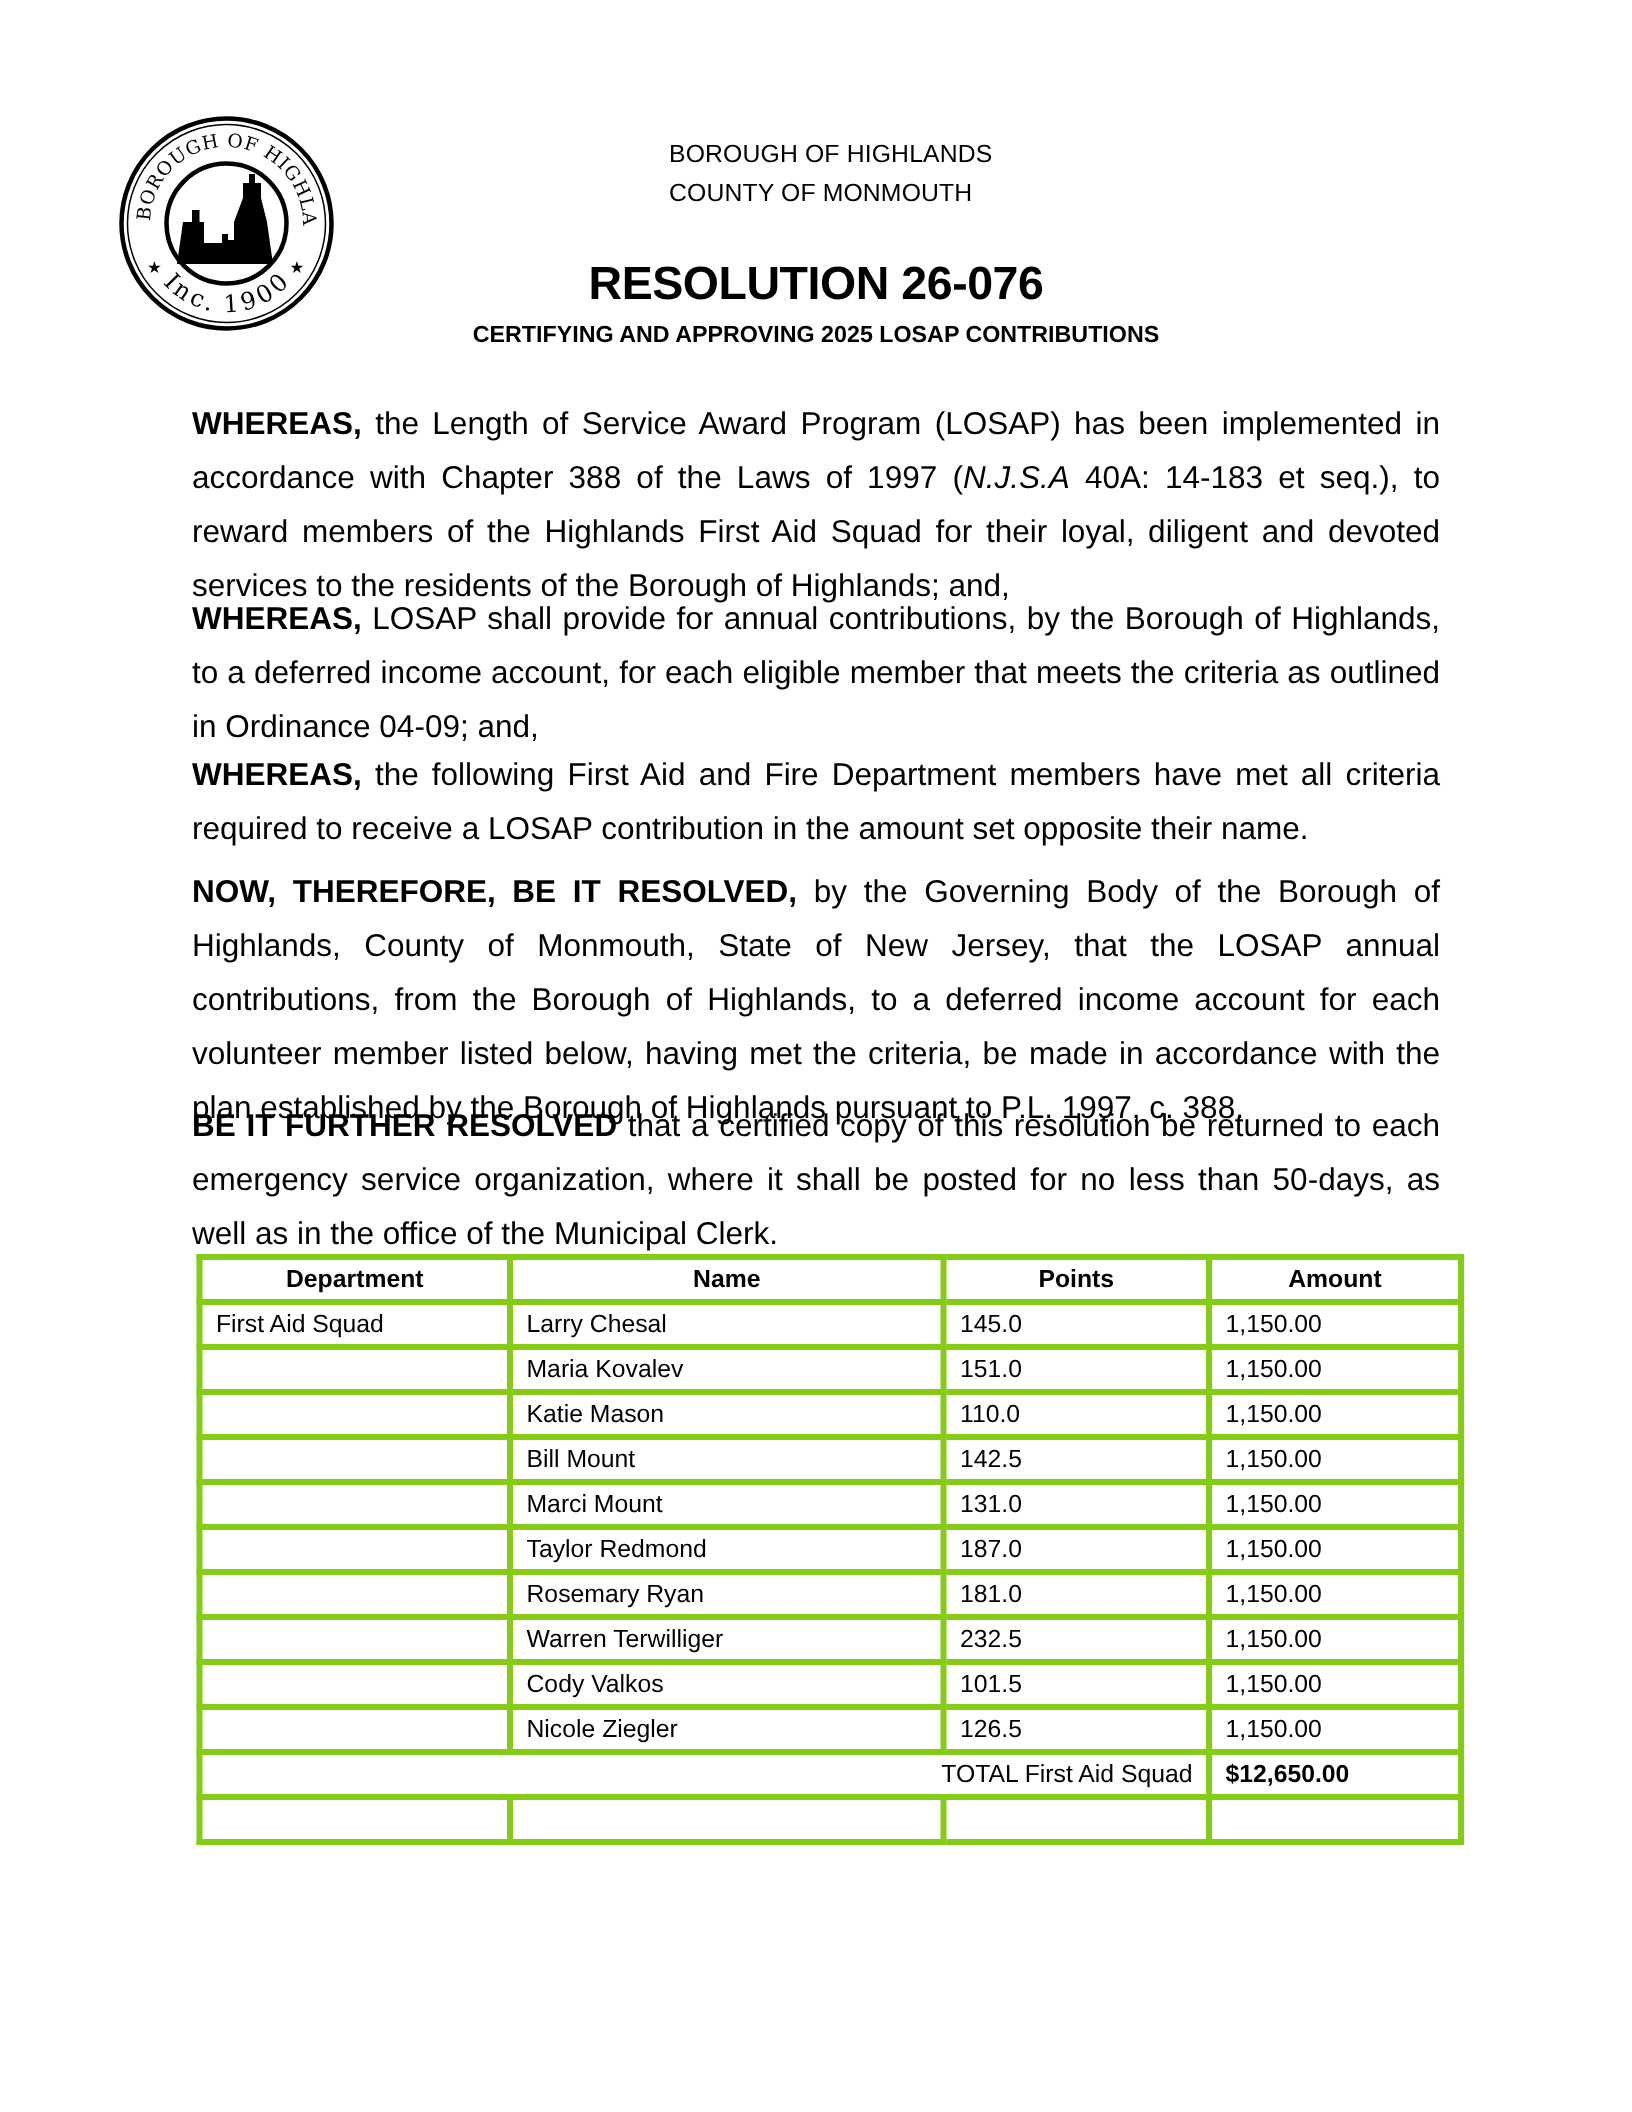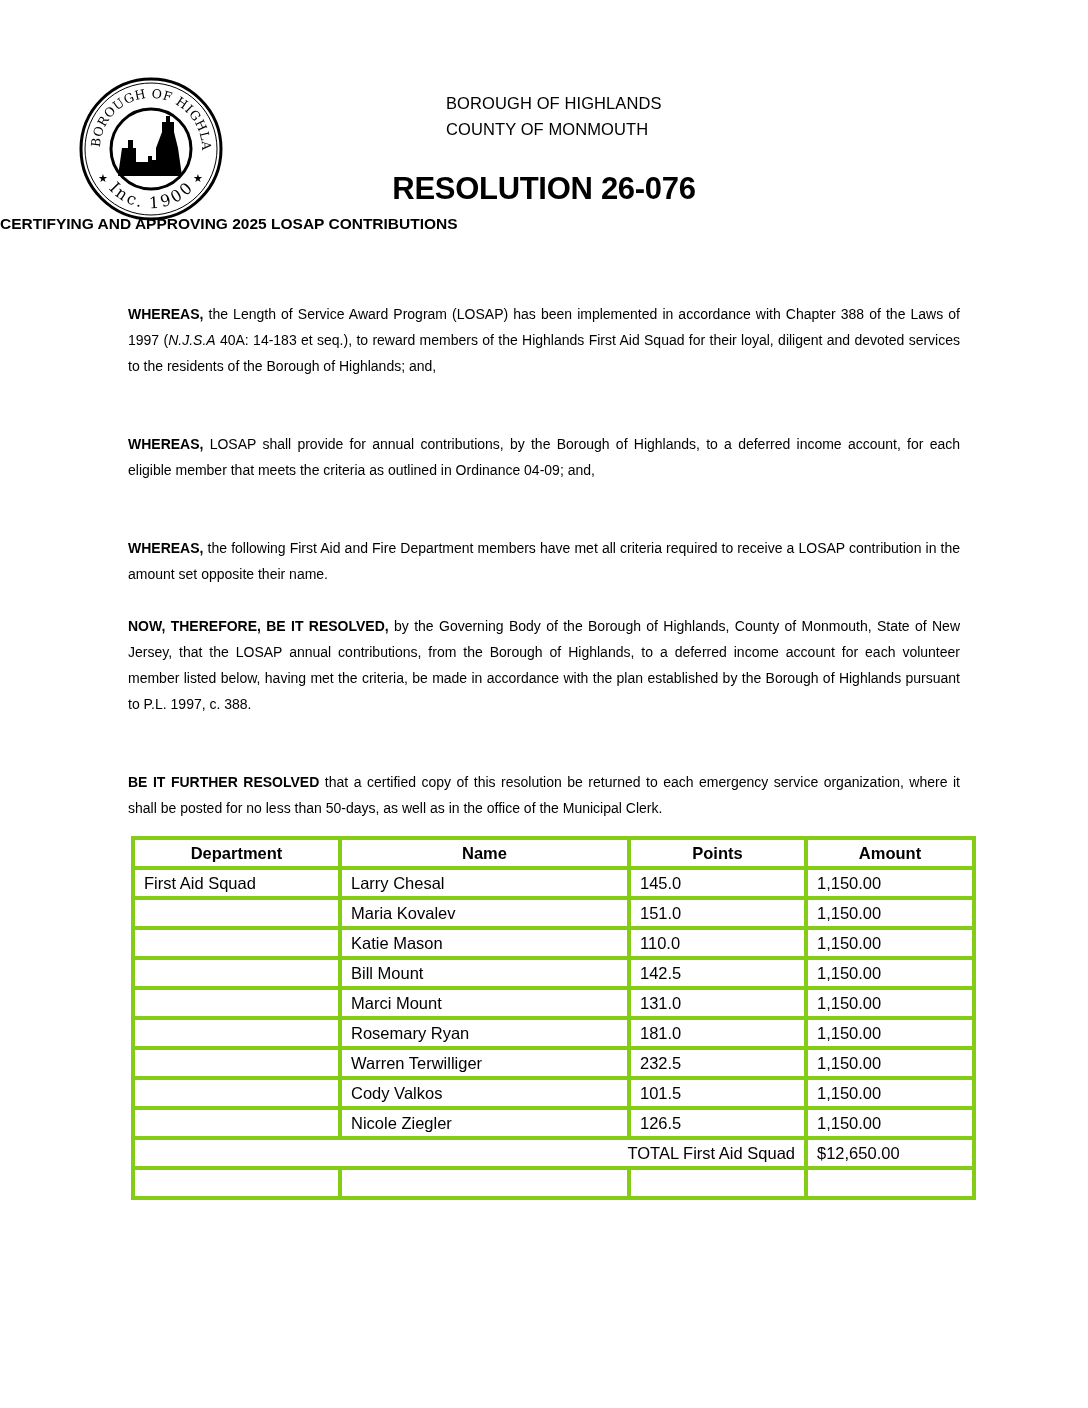--- a/index.html
+++ b/index.html
@@ -1,28 +1,28 @@
 <!DOCTYPE html>
 <html><head>
 <meta charset="utf-8">
 <style>
   html, body { margin: 0; padding: 0; background: #ffffff; }
   body { width: 1088px; height: 1408px; position: relative; font-family: "Liberation Sans", sans-serif; color: #000; overflow: hidden; }
   .seal { position: absolute; left: 78px; top: 76px; width: 146px; height: 146px; }
   .hdr-line { position: absolute; left: 446px; font-size: 16.5px; line-height: 20px; letter-spacing: 0.1px; }
   .title { position: absolute; top: 170px; left: 0; width: 1088px; text-align: center; font-weight: bold; font-size: 31px; line-height: 38px; letter-spacing: -0.3px; }
-  .subtitle { position: absolute; top: 214px; left: 0; width: 1088px; text-align: left; font-weight: bold; font-size: 15.5px; line-height: 20px; }
-  .para { position: absolute; left: 128px; width: 832px; font-size: 14px; line-height: 26px; text-align: justify; margin-top: 36px; }
+  .subtitle { position: absolute; top: 214px; left: 0; width: 1088px; text-align: center; font-weight: bold; font-size: 15.5px; line-height: 20px; }
+  .para { position: absolute; left: 128px; width: 832px; font-size: 21px; line-height: 36px; text-align: justify; }
   .para b { font-weight: bold; }
   .tbl { position: absolute; left: 131px; top: 836px; border-collapse: collapse; font-size: 16.5px; }
   .tbl td, .tbl th { border: 4px solid #84cc16; height: 26px; padding: 0 9px; line-height: 26px; white-space: nowrap; }
   .tbl th { font-weight: bold; text-align: center; }
   .c1 { width: 185px; } .c2 { width: 267px; } .c3 { width: 155px; } .c4 { width: 146px; }
   .total-label { text-align: right; font-weight: normal; }
-  .total-amt { font-weight: normal; margin-top: 20px; }
+  .total-amt { font-weight: bold; margin-top: 20px; }
 </style>
 </head>
 <body>
 
 <svg class="seal" viewBox="0 0 146 146">
   <defs>
     <path id="arcTop" d="M 22 73 A 51 51 0 0 1 124 73"></path>
     <path id="arcBot" d="M 36 100 A 44 44 0 0 0 110 100"></path>
   </defs>
   <circle cx="73" cy="73" r="70" fill="none" stroke="#000" stroke-width="3"></circle>
@@ -97,20 +97,26 @@
         <td>1,150.00</td>
       </tr>
       <tr>
         <td></td>
         <td>Marci Mount</td>
         <td>131.0</td>
         <td>1,150.00</td>
       </tr>
       <tr>
         <td></td>
+        <td>Taylor Redmond</td>
+        <td>187.0</td>
+        <td>1,150.00</td>
+      </tr>
+      <tr>
+        <td></td>
         <td>Rosemary Ryan</td>
         <td>181.0</td>
         <td>1,150.00</td>
       </tr>
       <tr>
         <td></td>
         <td>Warren Terwilliger</td>
         <td>232.5</td>
         <td>1,150.00</td>
       </tr>

